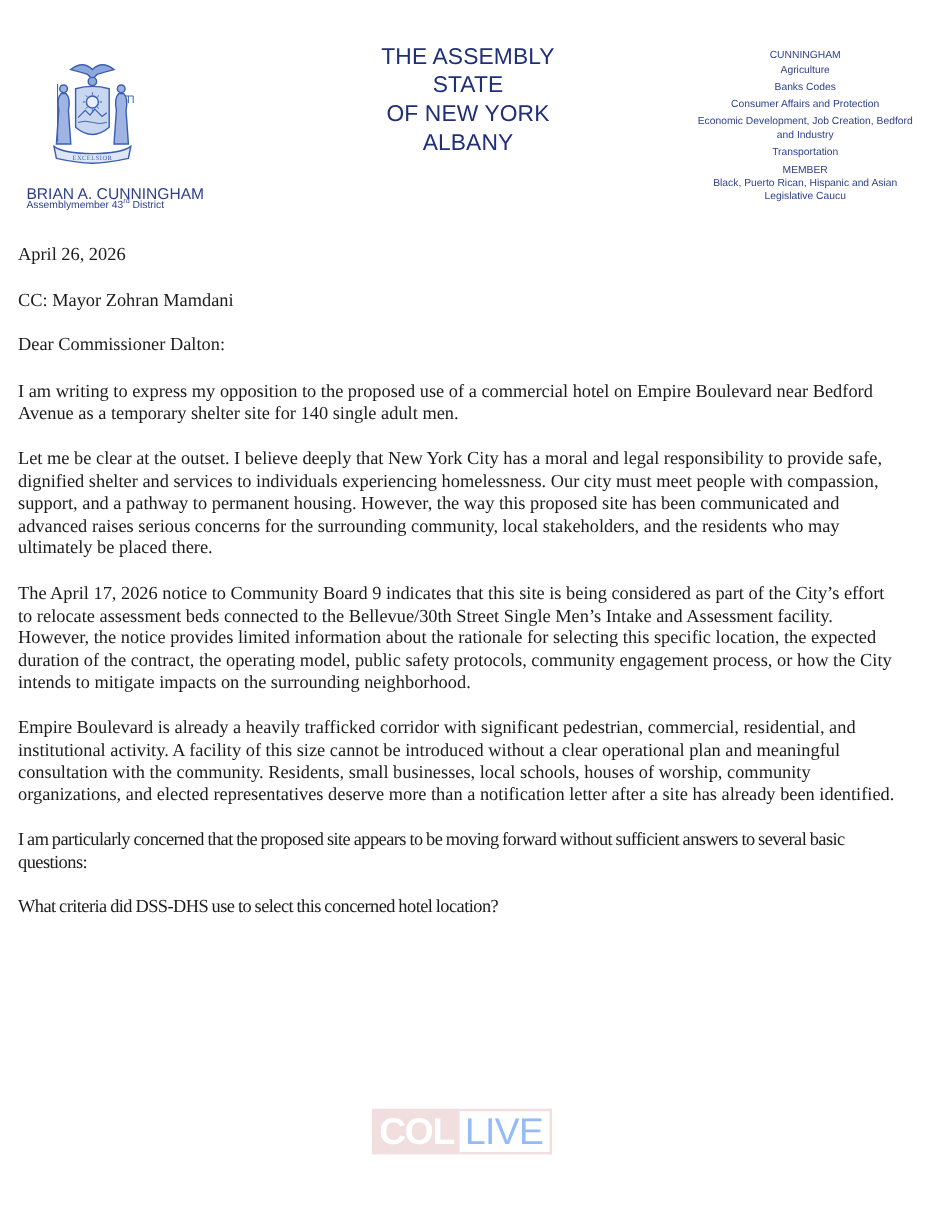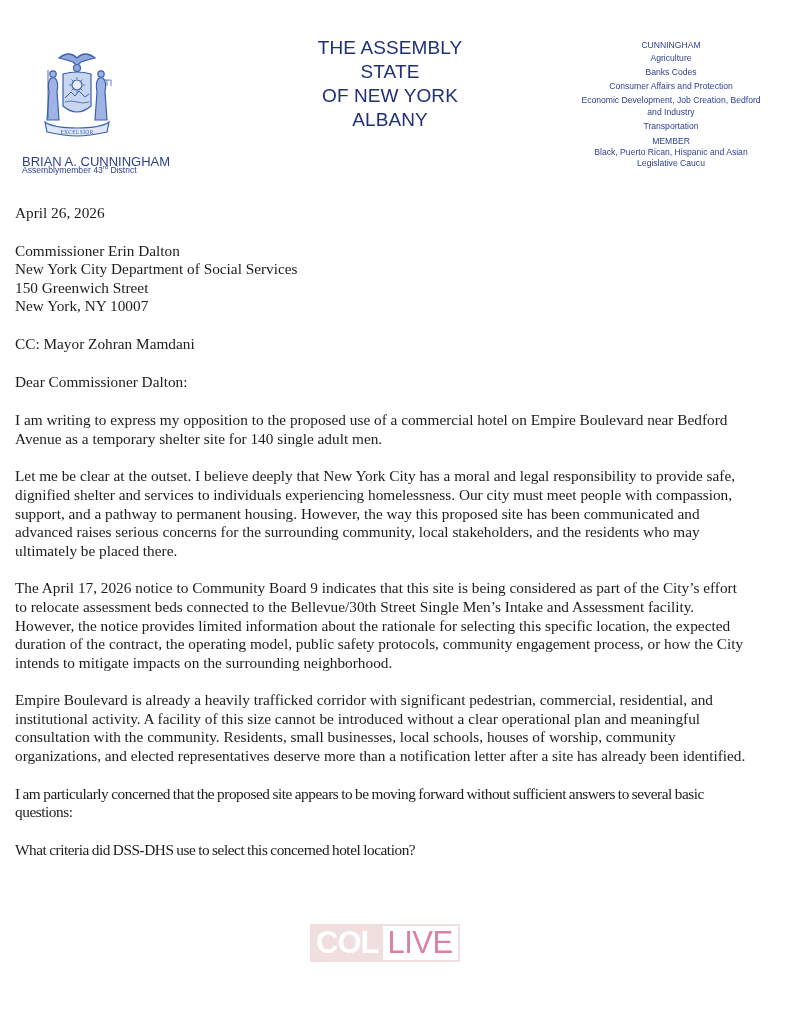--- a/index.html
+++ b/index.html
@@ -120,21 +120,21 @@
       background: #e6c4c6;
       color: #ffffff;
       font-size: 31px;
       line-height: 38px;
       padding: 0 5px 0 6px;
       letter-spacing: -1px;
     }
     .wm-live {
       border: 2px solid #e6c4c6;
       border-left: none;
-      color: #be185d;
+      color: #3b82f6;
       font-weight: normal;
       font-size: 31px;
       line-height: 34px;
       padding: 0 5px 0 4px;
       letter-spacing: -0.5px;
     }
   </style>
 </head>
 <body>
 
@@ -184,26 +184,20 @@
     <div class="item wrap" style="padding: 0 14px;"><span>Economic Development, Job Creation, Bedford and Industry</span></div>
     <div class="item">Transportation</div>
     <div class="member-head">MEMBER</div>
     <div class="member-text" style="padding: 0 28px;"><span>Black, Puerto Rican, Hispanic and Asian Legislative Caucu</span></div>
   </div>
 </div>
 
 <div class="letter">
   <p class="date">April 26, 2026</p>
 
-  <div class="address">
-    <div class="addr-line">Commissioner Erin Dalton</div>
-    <div class="addr-line">New York City Department of Social Services</div>
-    <div class="addr-line">150 Greenwich Street</div>
-    <div class="addr-line">New York, NY 10007</div>
-  </div>
 
   <p class="cc">CC: Mayor Zohran Mamdani</p>
   <p class="salutation">Dear Commissioner Dalton:</p>
 
   <p class="para" style="width: 740px;">I am writing to express my opposition to the proposed use of a commercial hotel on Empire Boulevard near Bedford Avenue as a temporary shelter site for 140 single adult men.</p>
   <p class="para" style="width: 738px;">Let me be clear at the outset. I believe deeply that New York City has a moral and legal responsibility to provide safe, dignified shelter and services to individuals experiencing homelessness. Our city must meet people with compassion, support, and a pathway to permanent housing. However, the way this proposed site has been communicated and advanced raises serious concerns for the surrounding community, local stakeholders, and the residents who may ultimately be placed there.</p>
   <p class="para" style="width: 730px;">The April 17, 2026 notice to Community Board 9 indicates that this site is being considered as part of the City’s effort to relocate assessment beds connected to the Bellevue/30th Street Single Men’s Intake and Assessment facility. However, the notice provides limited information about the rationale for selecting this specific location, the expected duration of the contract, the operating model, public safety protocols, community engagement process, or how the City intends to mitigate impacts on the surrounding neighborhood.</p>
   <p class="para" style="width: 748px;">Empire Boulevard is already a heavily trafficked corridor with significant pedestrian, commercial, residential, and institutional activity. A facility of this size cannot be introduced without a clear operational plan and meaningful consultation with the community. Residents, small businesses, local schools, houses of worship, community organizations, and elected representatives deserve more than a notification letter after a site has already been identified.</p>
   <p class="para condensed" style="width: 735px;">I am particularly concerned that the proposed site appears to be moving forward without sufficient answers to several basic questions:</p>
 

